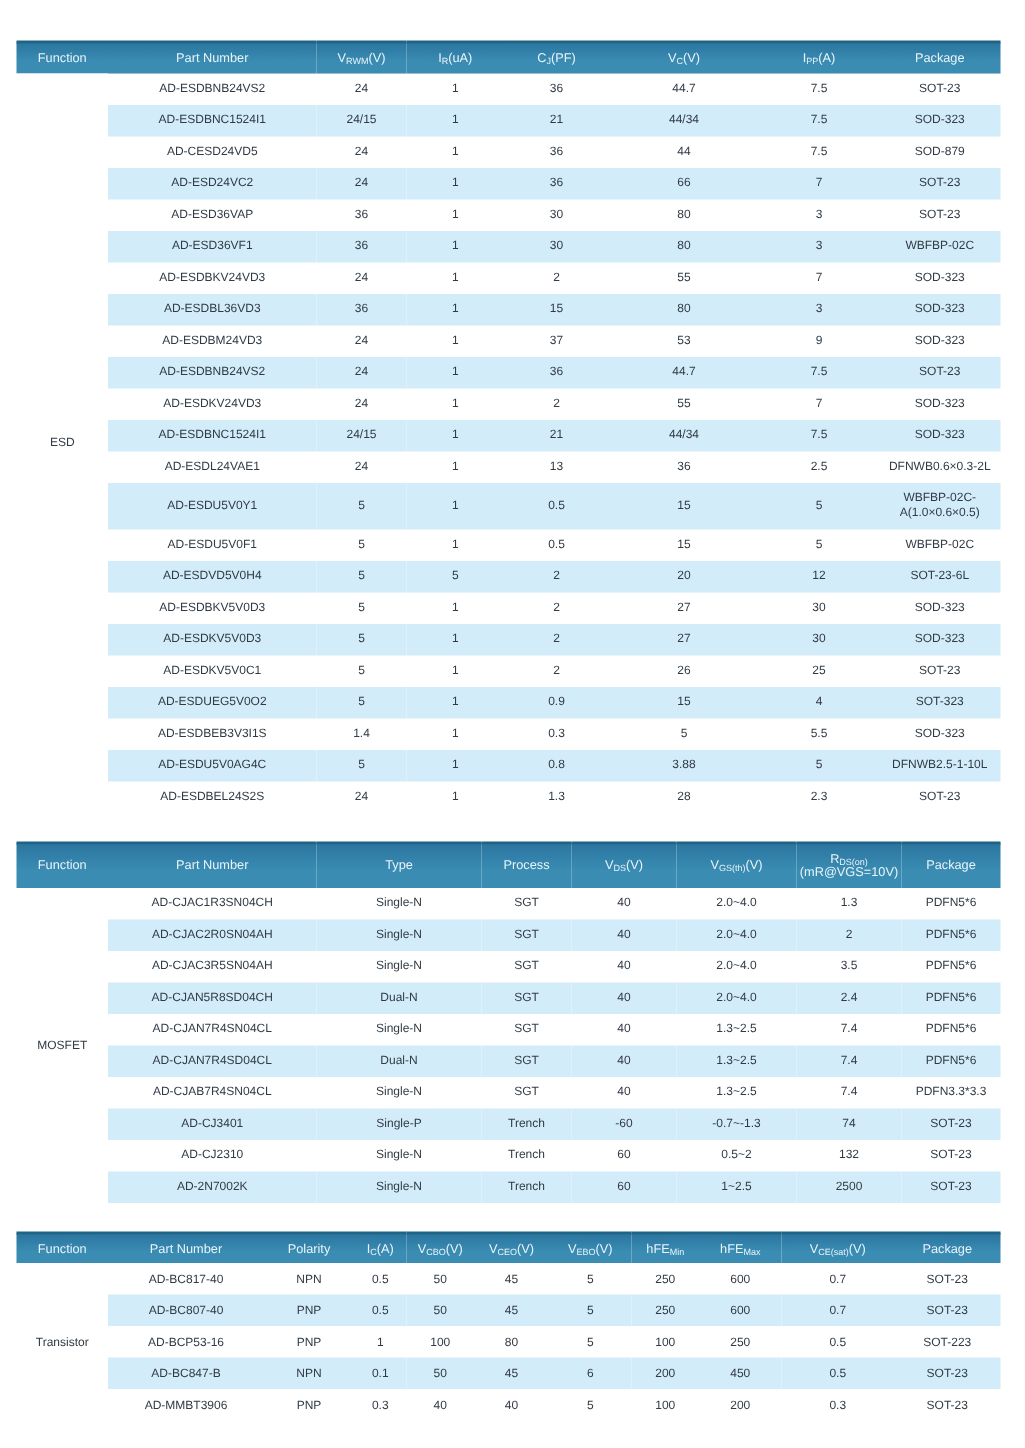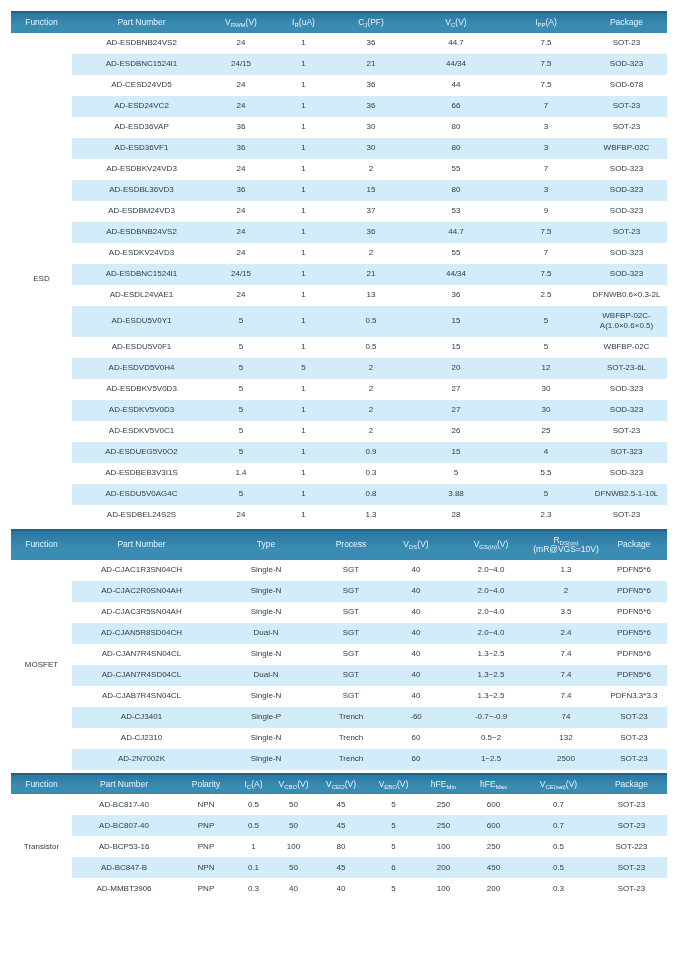--- a/index.html
+++ b/index.html
@@ -16,21 +16,21 @@
     font-weight:bold;
     letter-spacing:1.5px;
     line-height:34px;
     margin-bottom:4px;
     background:linear-gradient(90deg, var(--title-grad-start), var(--title-grad-end));
     -webkit-background-clip:text;
     background-clip:text;
     color:transparent;
     font-family:"DejaVu Sans", sans-serif;
   }
-  .tbl-wrap { margin-top:3px; }
+  .tbl-wrap { margin-top:19px; }
   table.grid {
     border-collapse:collapse;
     table-layout:fixed;
     width:656px;
   }
   table.grid th {
     background:linear-gradient(180deg, var(--header-top) 0%, var(--header-bg) 60%);
     border-top:2px solid var(--header-border);
     color:#eaf4f9;
     font-weight:normal;
@@ -101,21 +101,21 @@
             <td>7.5</td>
             <td>SOD-323</td>
           </tr>
           <tr>
             <td>AD-CESD24VD5</td>
             <td>24</td>
             <td>1</td>
             <td>36</td>
             <td>44</td>
             <td>7.5</td>
-            <td>SOD-678</td>
+            <td>SOD-879</td>
           </tr>
           <tr>
             <td>AD-ESD24VC2</td>
             <td>24</td>
             <td>1</td>
             <td>36</td>
             <td>66</td>
             <td>7</td>
             <td>SOT-23</td>
           </tr>
@@ -380,21 +380,21 @@
             <td>40</td>
             <td>1.3~2.5</td>
             <td>7.4</td>
             <td>PDFN3.3*3.3</td>
           </tr>
           <tr>
             <td>AD-CJ3401</td>
             <td>Single-P</td>
             <td>Trench</td>
             <td>-60</td>
-            <td>-0.7~-0.9</td>
+            <td>-0.7~-1.3</td>
             <td>74</td>
             <td>SOT-23</td>
           </tr>
           <tr>
             <td>AD-CJ2310</td>
             <td>Single-N</td>
             <td>Trench</td>
             <td>60</td>
             <td>0.5~2</td>
             <td>132</td>

